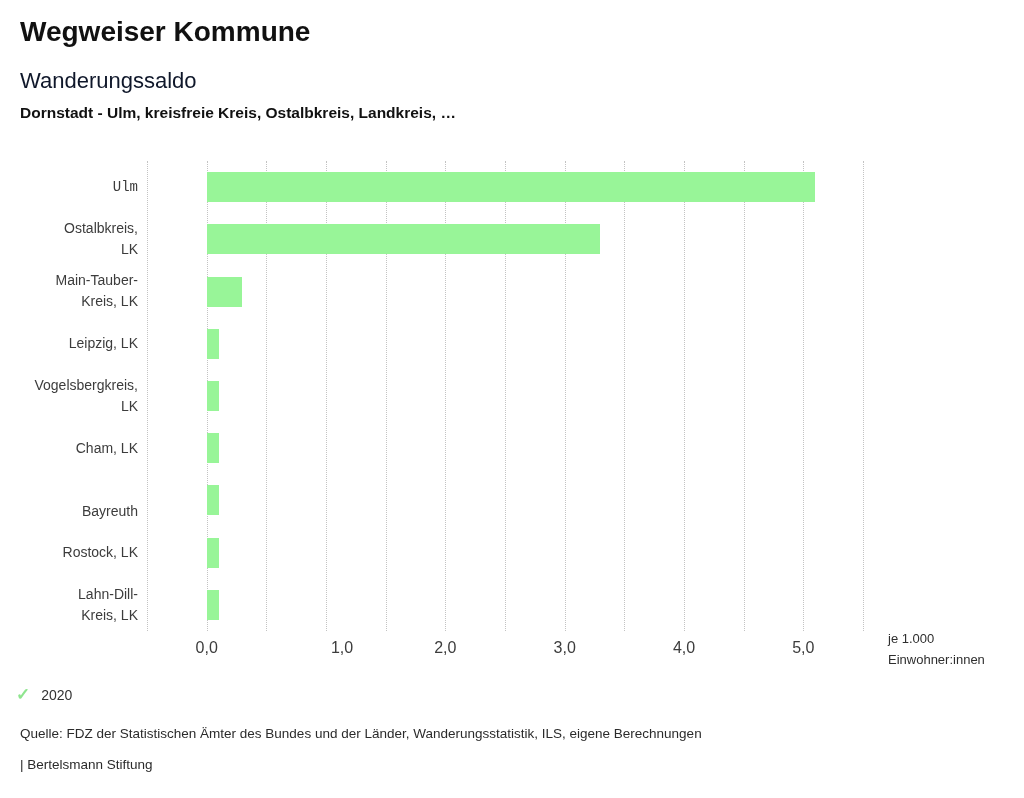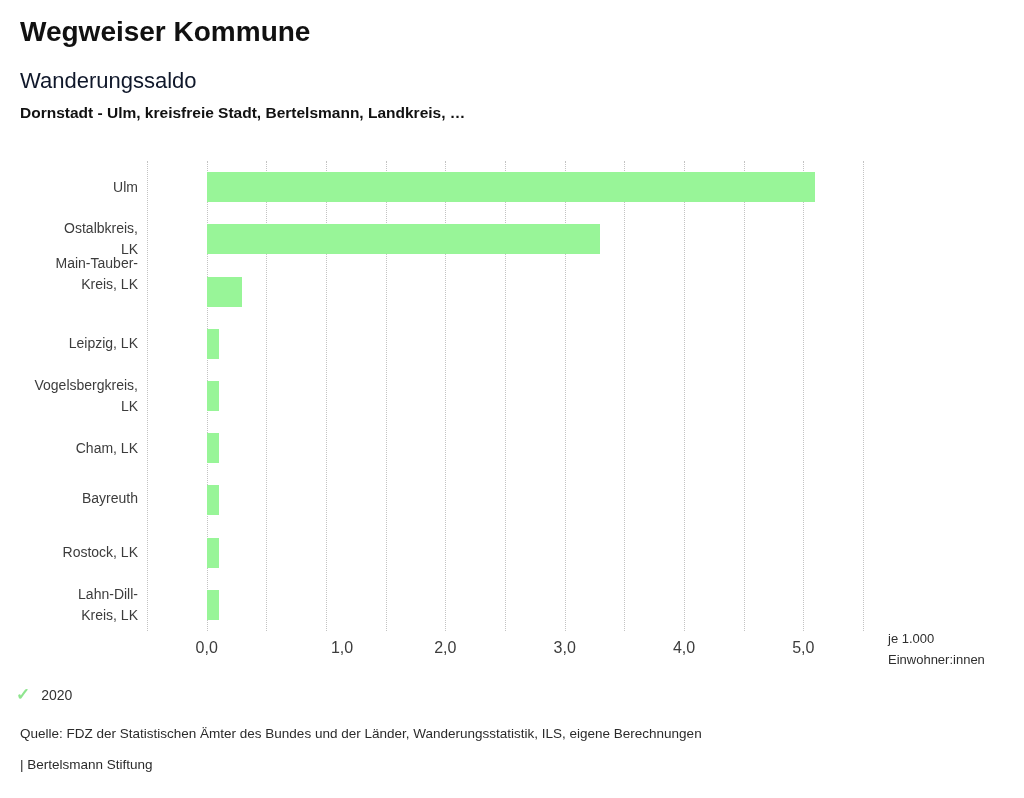--- a/index.html
+++ b/index.html
@@ -39,45 +39,45 @@
   .source      { position:absolute; left:20px; top:726px; font-size:13.5px; color:#2b2b2b; }
   .attribution { position:absolute; left:20px; top:757px; font-size:13.5px; color:#2b2b2b; }
 </style>
 </head>
 <body>
 
 <div class="page">
 
   <div class="title">Wegweiser Kommune</div>
   <div class="subtitle">Wanderungssaldo</div>
-  <div class="selection">Dornstadt - Ulm, kreisfreie Stadt, Bertelsmann, Landkreis, …</div>
+  <div class="selection">Dornstadt - Ulm, kreisfreie Kreis, Ostalbkreis, Landkreis, …</div>
 
   <div class="labels-col" id="labels-col">
-      <div class="row-label" style="top: 0px; height: 52.2222px;">
+      <div class="row-label" style="top: 0px; height: 52.2222px; font-family: Liberation Mono, monospace;">
         <div>Ulm</div>
       </div>
       <div class="row-label" style="top: 52.2222px; height: 52.2222px;">
         <div>Ostalbkreis,</div>
         <div>LK</div>
       </div>
-      <div class="row-label" style="top: 87px; height: 52.2222px;">
+      <div class="row-label" style="top: 104px; height: 52.2222px;">
         <div>Main-Tauber-</div>
         <div>Kreis, LK</div>
       </div>
       <div class="row-label" style="top: 156.667px; height: 52.2222px;">
         <div>Leipzig, LK</div>
       </div>
       <div class="row-label" style="top: 208.889px; height: 52.2222px;">
         <div>Vogelsbergkreis,</div>
         <div>LK</div>
       </div>
       <div class="row-label" style="top: 261.111px; height: 52.2222px; align-items: flex-end;">
         <div>Cham, LK</div>
       </div>
-      <div class="row-label" style="top: 311px; height: 52.2222px; justify-content: center;">
+      <div class="row-label" style="top: 324px; height: 52.2222px; justify-content: center;">
         <div>Bayreuth</div>
       </div>
       <div class="row-label" style="top: 365.556px; height: 52.2222px;">
         <div>Rostock, LK</div>
       </div>
       <div class="row-label" style="top: 417.778px; height: 52.2222px;">
         <div>Lahn-Dill-</div>
         <div>Kreis, LK</div>
       </div>
     </div>

